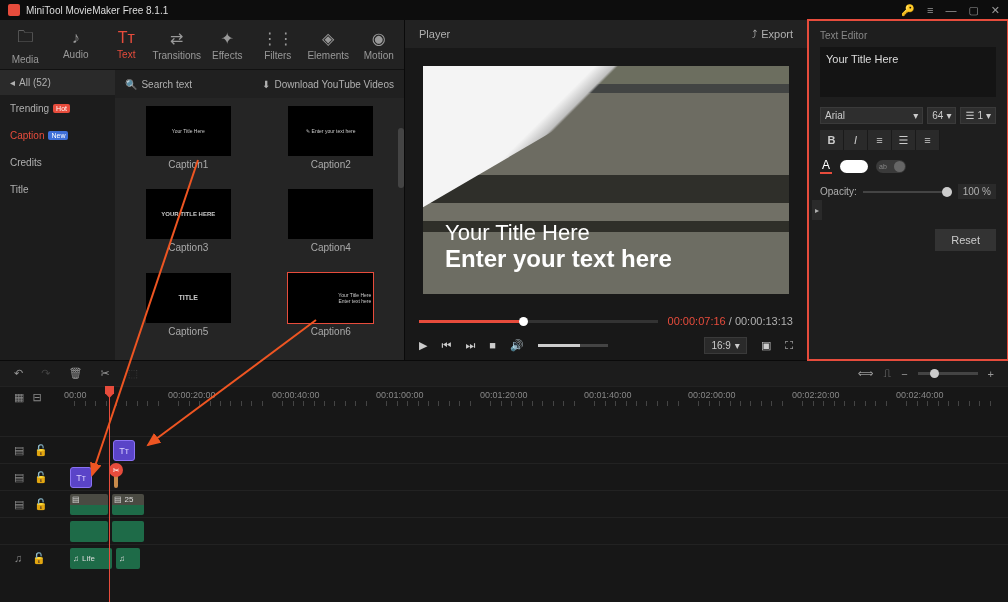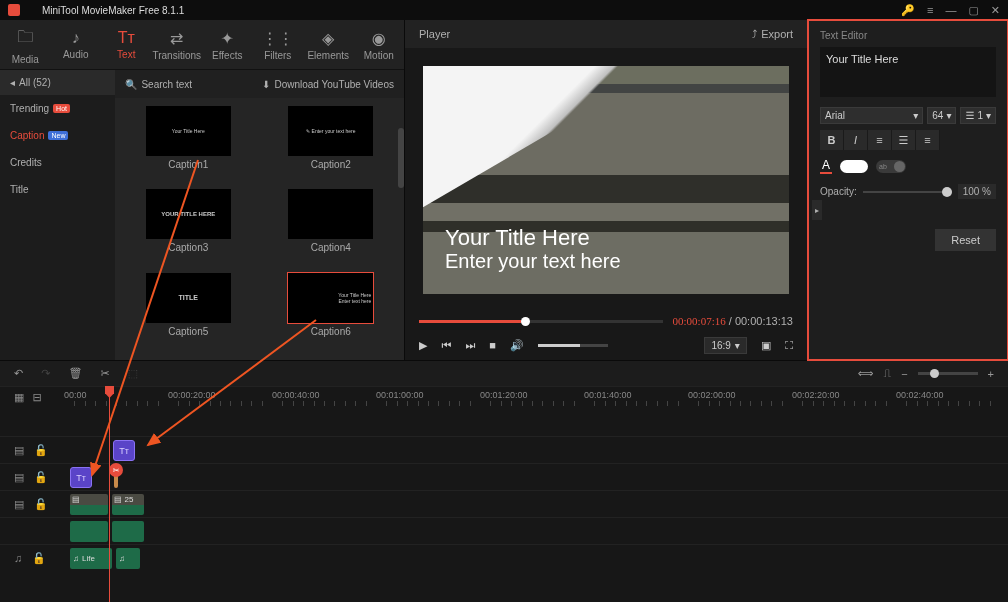--- a/index.html
+++ b/index.html
@@ -1,18 +1,18 @@
 <!DOCTYPE html>
 <html><head>
 <meta charset="utf-8">
 <style>
 *{margin:0;padding:0;box-sizing:border-box;font-family:Arial,sans-serif;}
 body{background:#1a1a1a;color:#b0b0b0;width:1008px;height:602px;overflow:hidden;font-size:11px;}
 .titlebar{height:20px;background:#0d0d0d;display:flex;align-items:center;padding:0 8px;justify-content:space-between;}
-.titlebar-left{display:flex;align-items:center;gap:22px;}
+.titlebar-left{display:flex;align-items:center;gap:6px;}
 .logo{width:12px;height:12px;background:#e74c3c;border-radius:2px;}
 .title{color:#ddd;font-size:10px;}
 .titlebar-right{display:flex;align-items:center;gap:12px;}
 .tb-icon{cursor:pointer;color:#999;}
 .key-icon{color:#f0c020;}
 .main-top{display:flex;height:340px;}
 .left-panel{width:404px;background:#1f1f1f;display:flex;flex-direction:column;}
 .toolbar{height:50px;display:flex;background:#222;border-bottom:1px solid #111;}
 .tool{flex:1;display:flex;flex-direction:column;align-items:center;justify-content:center;gap:2px;cursor:pointer;font-size:10px;color:#999;}
 .tool.active{color:#e74c3c;}
@@ -39,21 +39,21 @@
 .export-btn{display:flex;align-items:center;gap:4px;cursor:pointer;}
 .player-view{flex:1;background:#181818;display:flex;align-items:center;justify-content:center;padding:18px;}
 .video-frame{width:100%;height:100%;position:relative;background:linear-gradient(180deg,#6c6e5f 0% 8%,#424443 8% 12%,#6d6c62 12% 48%,#2f2f2a 48% 60%,#717066 60% 68%,#2f2f29 68% 73%,#6d6d63 73% 100%);overflow:hidden;}
 .page-curl{position:absolute;left:0;top:0;width:66%;height:62%;background:linear-gradient(135deg,#f4f4f4 0% 45%,#c0c0c0 50%,transparent 51%);clip-path:polygon(0 0,100% 0,0 100%);}
 .video-text{position:absolute;left:22px;bottom:22px;color:#fff;font-size:20px;line-height:1.1;}
 .progress-row{height:18px;padding:0 14px;display:flex;align-items:center;}
 .progress-bar{flex:1;height:3px;background:#333;position:relative;}
 .progress-fill{position:absolute;left:0;top:0;height:100%;width:42%;background:#e74c3c;}
 .progress-knob{position:absolute;left:42%;top:-3px;width:9px;height:9px;background:#fff;border-radius:50%;}
 .timecode{margin-left:10px;font-size:11px;}
-.tc-cur{color:#e74c3c;font-family:Liberation Serif, serif;}
+.tc-cur{color:#e74c3c;}
 .controls{height:30px;display:flex;align-items:center;padding:0 14px;gap:14px;}
 .ctrl-icon{color:#ccc;cursor:pointer;}
 .vol-slider{width:70px;height:3px;background:#444;position:relative;}
 .vol-slider::after{content:"";position:absolute;left:0;top:0;height:100%;width:60%;background:#ccc;}
 .ratio-sel{margin-left:auto;background:#2a2a2a;border:1px solid #3a3a3a;color:#ccc;font-size:10px;padding:2px 6px;display:flex;align-items:center;gap:4px;}
 .right-panel{width:200px;background:#1e1e1e;outline:2px solid #e74c3c;outline-offset:-1px;display:flex;flex-direction:column;}
 .rp-title{height:28px;display:flex;align-items:center;padding:0 12px;background:#222;font-size:11px;border-bottom:1px solid #111;}
 .rp-section{padding:10px 12px;}
 .rp-label{font-size:10px;color:#888;margin-bottom:6px;}
 .text-editor{background:#141414;height:50px;padding:6px;font-size:11px;color:#ddd;}
@@ -223,21 +223,21 @@
       <div class="export-btn">
           <span>⤴</span>
           <span>Export</span>
         </div>
     </div>
     <div class="player-view">
       <div class="video-frame">
         <div class="page-curl"></div>
         <div class="video-text">
           <div style="font-size:22px;">Your Title Here</div>
-          <div style="font-size:20px;">Enter your text here</div>
+          <div style="font-size:24px;font-weight:bold;">Enter your text here</div>
         </div>
       </div>
     </div>
     <div class="progress-row">
       <div class="progress-bar">
           <div class="progress-fill"></div>
           <div class="progress-knob"></div>
         </div>
       <div class="timecode"><span class="tc-cur">00:00:07:16</span> / <span>00:00:13:13</span></div>
     </div>

